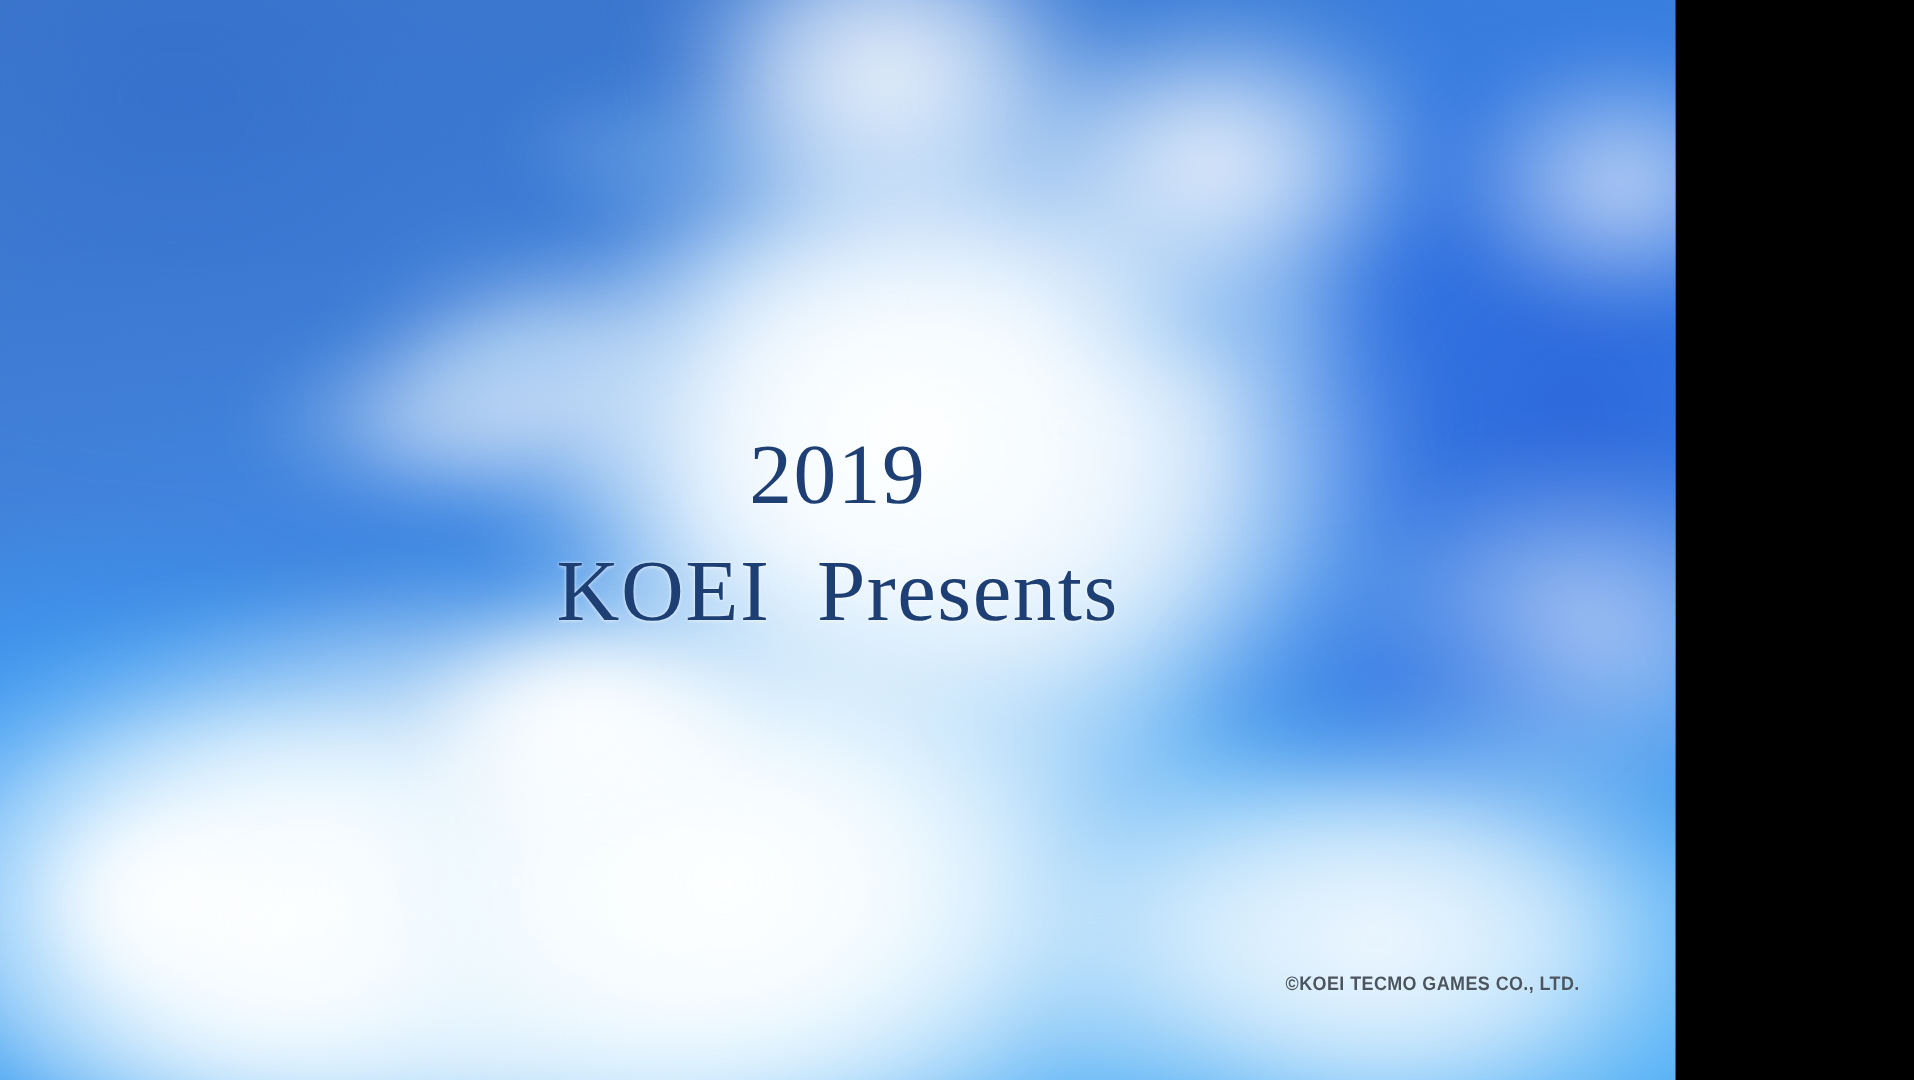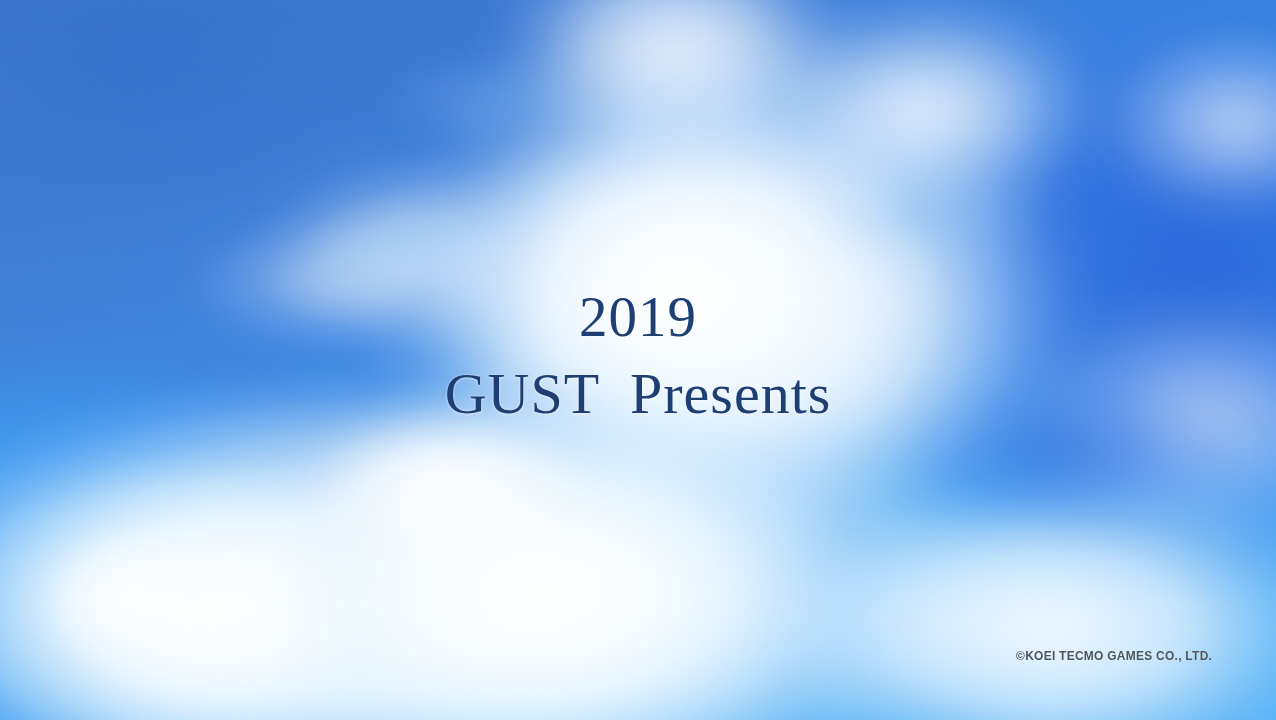--- a/index.html
+++ b/index.html
@@ -7,21 +7,21 @@
     margin: 0;
     padding: 0;
     background: #000;
   }
   body {
     font-family: "Liberation Serif", serif;
   }
 
   #screen {
     position: relative;
-    width: 1276px;
+    width: 1117px;
     height: 720px;
     overflow: hidden;
     
     background:
       linear-gradient(160deg,
         #3f74c6 0%,
         #3b78d2 18%,
         #3a82e0 38%,
         #3492ea 58%,
         #2f9cf2 76%,
@@ -342,18 +342,18 @@
 
   <div class="shade-notch"></div>
   <div class="shade-notch2"></div>
   <div class="shade-notch3"></div>
   <div class="shade-right-deep"></div>
 
   <div class="veil"></div>
 
   <div id="title-block">
     <div class="title-year">2019</div>
-    <div class="title-main">GUST  Presents</div>
+    <div class="title-main">KOEI  Presents</div>
   </div>
 
   <div id="copyright">©KOEI TECMO GAMES CO., LTD.</div>
 
 </div>
 
 </body></html>

